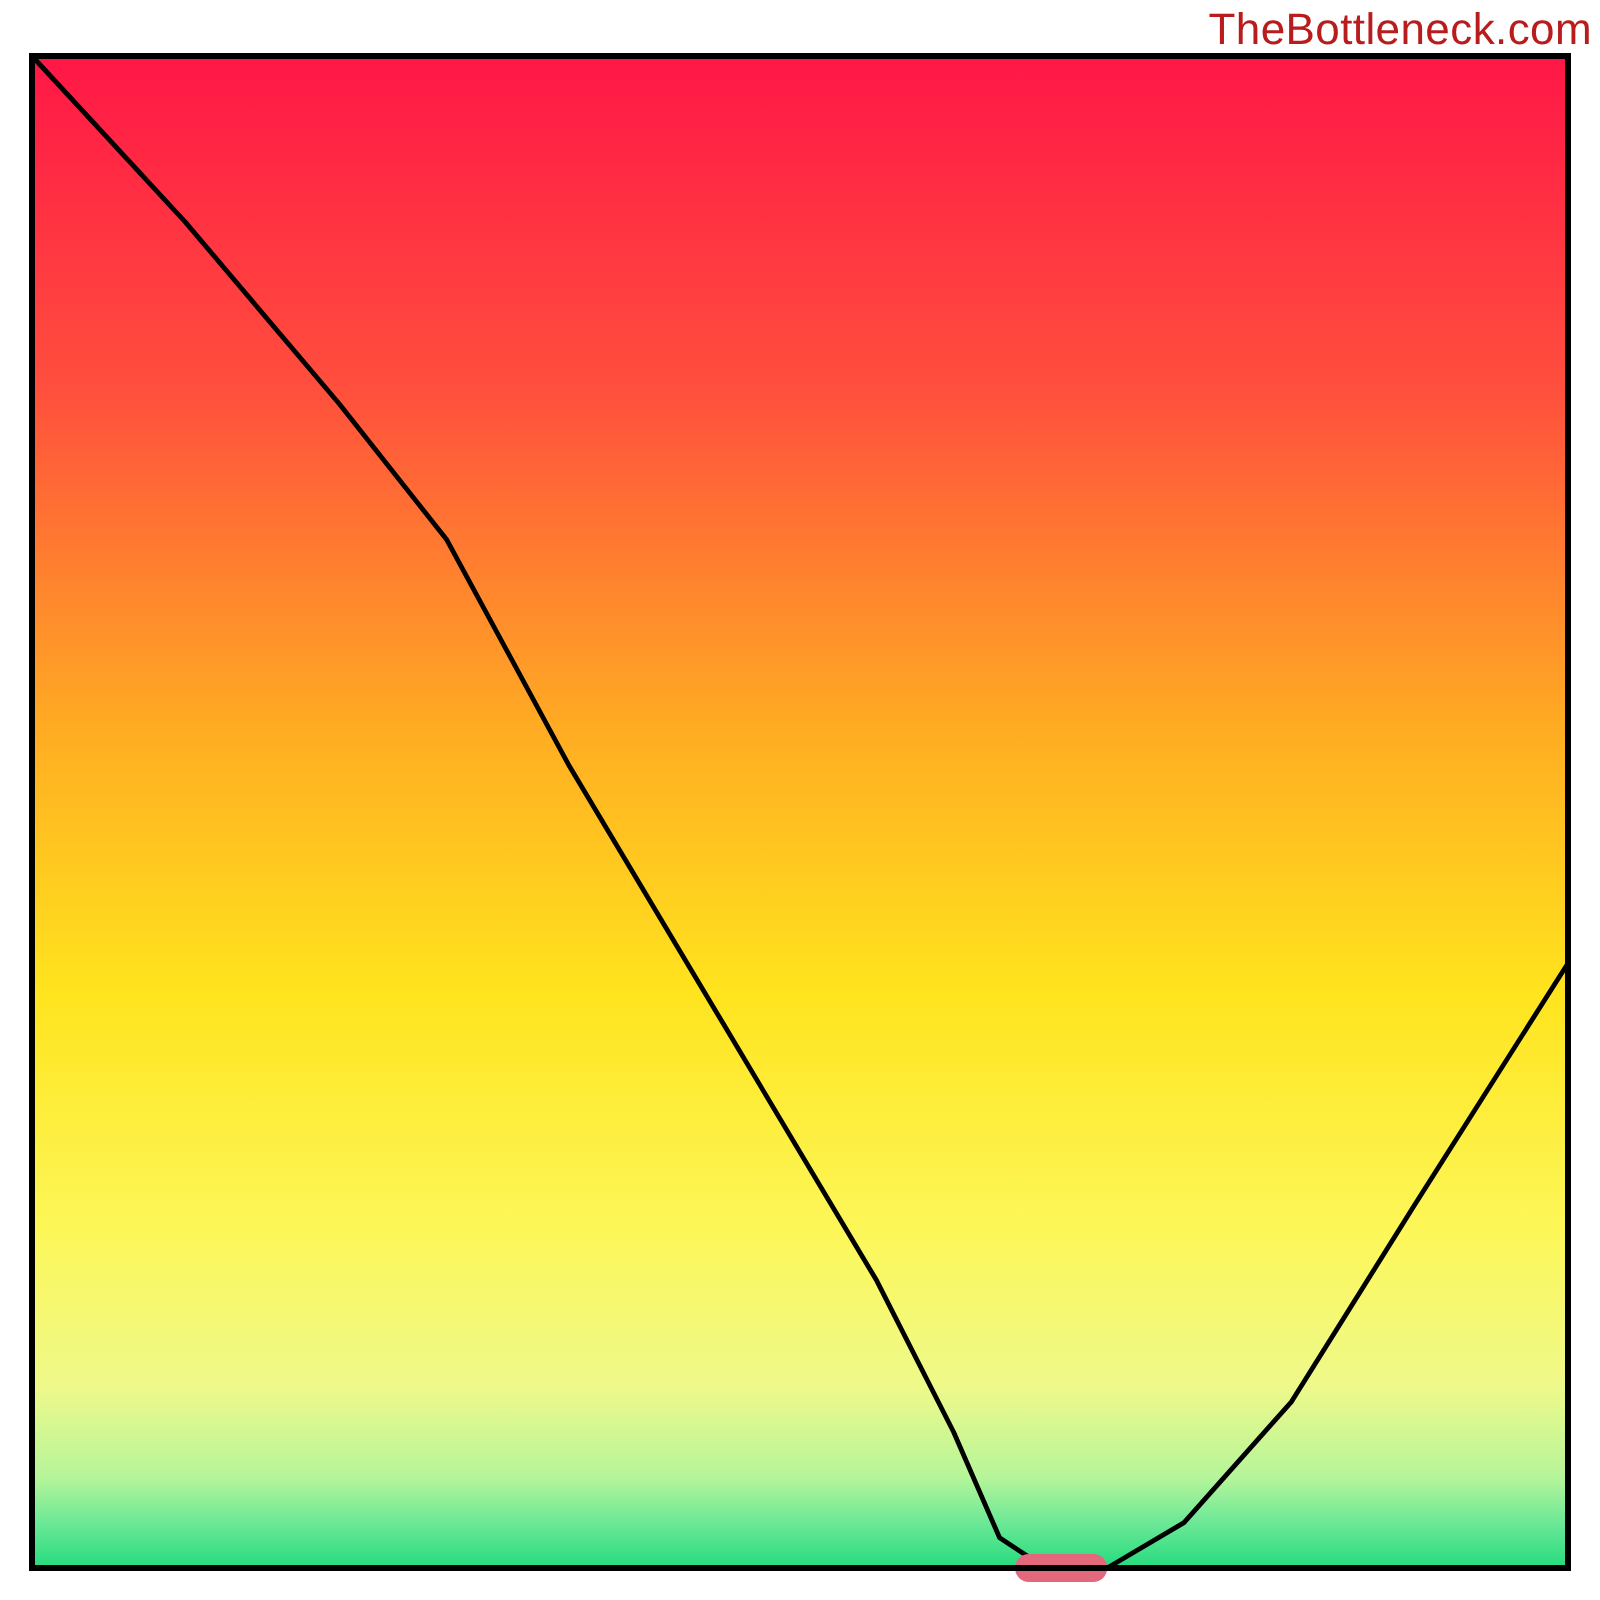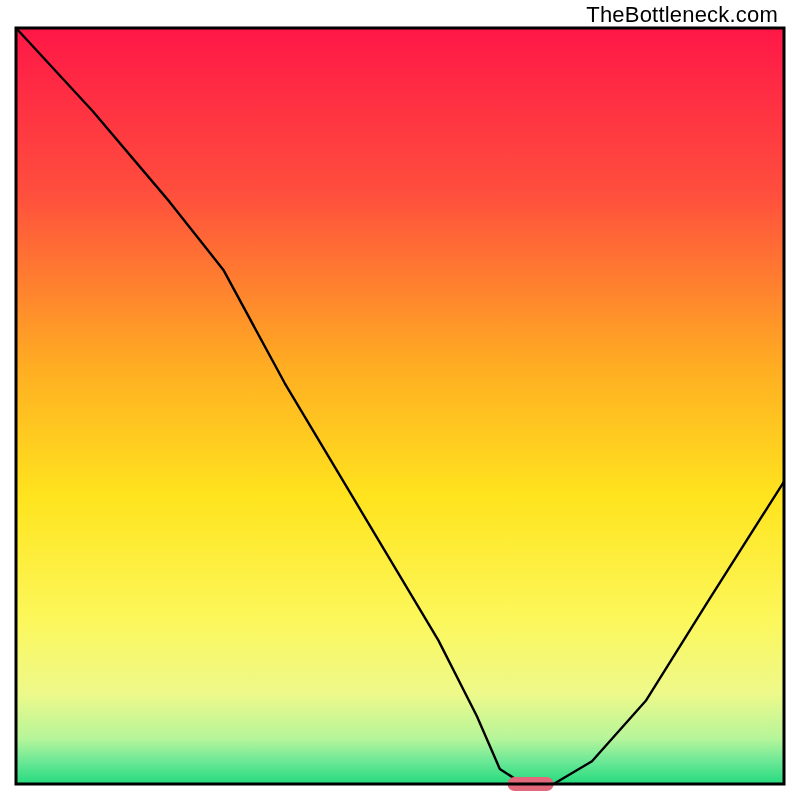--- a/index.html
+++ b/index.html
@@ -14,25 +14,25 @@
     position: relative;
     width: 800px;
     height: 800px;
   }
   svg {
     display: block;
   }
   .watermark {
     position: absolute;
     top: 2px;
-    right: 22px;
+    right: 4px;
     font-family: Arial, Helvetica, sans-serif;
     font-size: 22px;
     font-weight: 500;
-    color: #000000;
+    color: #b91c1c;
     letter-spacing: 0.2px;
   }
 </style>
 </head>
 <body>
 
 <div class="chart-container">
   <svg id="chart-svg" width="800" height="800" viewBox="0 0 800 800">
       <defs>
         <linearGradient id="bg-grad" x1="0" y1="0" x2="0" y2="1">

